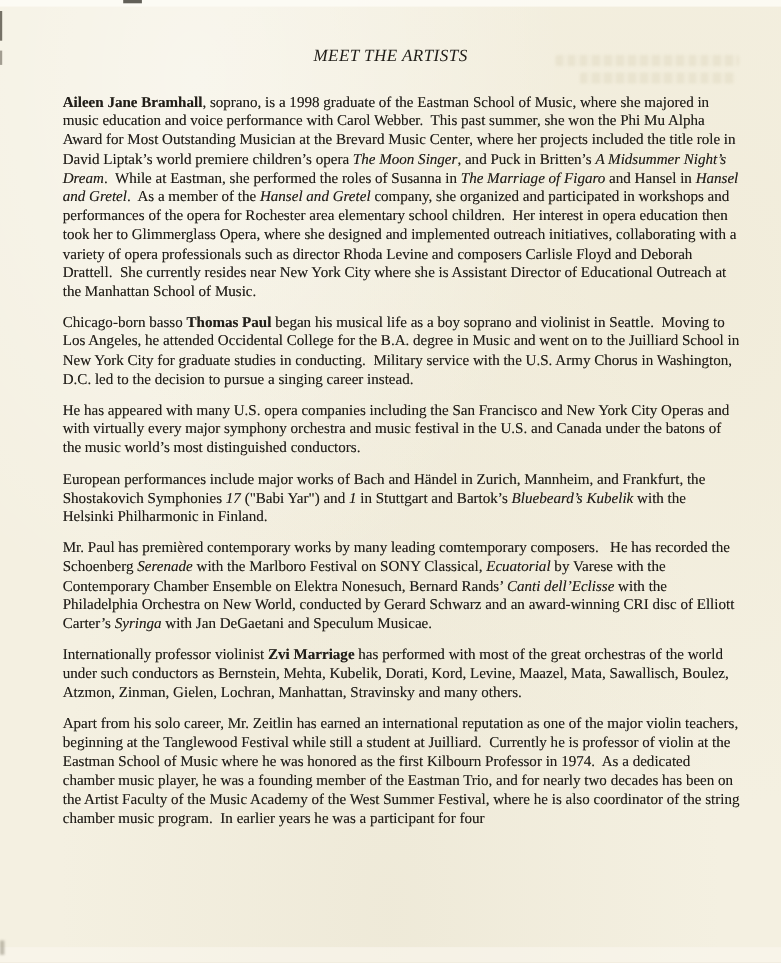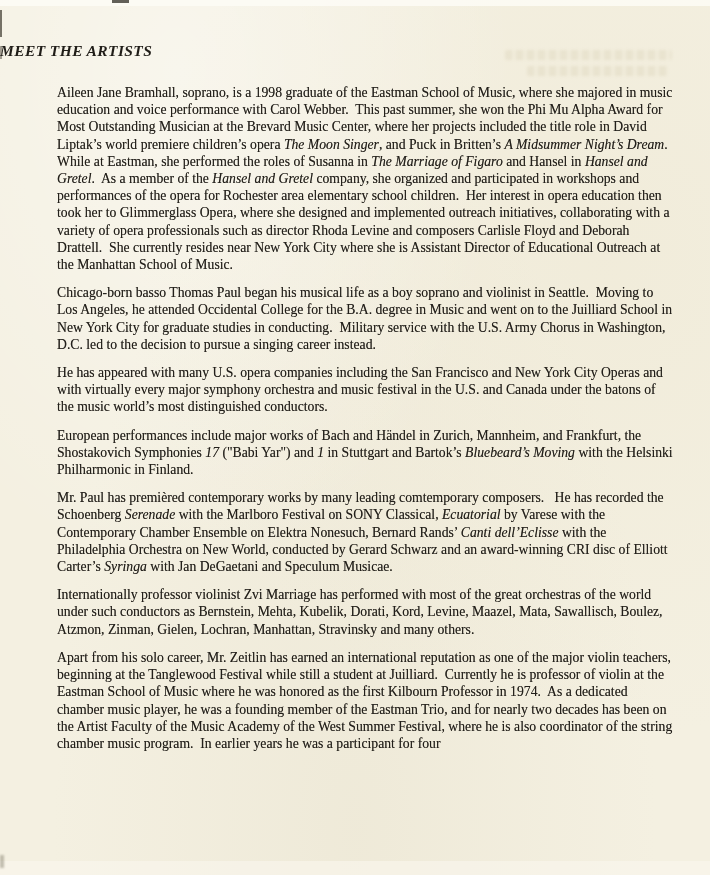--- a/index.html
+++ b/index.html
@@ -59,40 +59,41 @@
     border-radius: 2px;
   }
   .bleed-1 { left: 505px; top: 50px; width: 167px; height: 10px; }
   .bleed-2 { left: 527px; top: 66px; width: 141px; height: 10px; }
 
   .title {
     position: absolute;
     left: 0; top: 42px;
     width: 710px;
     margin: 0;
+    text-align: center;
     font-size: 15.5px;
-    font-weight: bold;
+    font-weight: normal;
     font-style: italic;
     letter-spacing: 0.4px;
     color: #201d18;
   }
   .content {
     position: absolute;
     left: 57px; top: 84px;
     width: 616px;
     color: #221f1a;
   }
   .content p.para {
     margin: 0 0 11px 0;
     font-size: 13.7px;
     line-height: 17.2px;
     white-space: pre-wrap;
     text-shadow: 0 0 0.3px rgba(34,31,26,0.55);
   }
-  .content .b { font-weight: normal; }
+  .content .b { font-weight: bold; }
   .content .i { font-style: italic; text-align: center; }
 </style>
 </head>
 <body>
 
 <div class="page">
   <div class="band-top"></div>
   <div class="band-bottom"></div>
   <div class="mark-top-dash"></div>
   <div class="mark-left-1"></div>
@@ -100,18 +101,18 @@
   <div class="mark-bottom-left"></div>
   <div class="bleed bleed-1"></div>
   <div class="bleed bleed-2"></div>
 
   <h1 class="title">MEET THE ARTISTS</h1>
 
   <div id="content" class="content" style="color: rgb(34, 31, 26);">
       <p class="para"><span class="b">Aileen Jane Bramhall</span><span>, soprano, is a 1998 graduate of the Eastman School of Music, where she majored in music education and voice performance with Carol Webber.  This past summer, she won the Phi Mu Alpha Award for Most Outstanding Musician at the Brevard Music Center, where her projects included the title role in David Liptak’s world premiere children’s opera </span><span class="i">The Moon Singer</span><span>, and Puck in Britten’s </span><span class="i">A Midsummer Night’s Dream</span><span>.  While at Eastman, she performed the roles of Susanna in </span><span class="i">The Marriage of Figaro</span><span> and Hansel in </span><span class="i">Hansel and Gretel</span><span>.  As a member of the </span><span class="i">Hansel and Gretel</span><span> company, she organized and participated in workshops and performances of the opera for Rochester area elementary school children.  Her interest in opera education then took her to Glimmerglass Opera, where she designed and implemented outreach initiatives, collaborating with a variety of opera professionals such as director Rhoda Levine and composers Carlisle Floyd and Deborah Drattell.  She currently resides near New York City where she is Assistant Director of Educational Outreach at the Manhattan School of Music.</span></p>
       <p class="para"><span>Chicago-born basso </span><span class="b">Thomas Paul</span><span> began his musical life as a boy soprano and violinist in Seattle.  Moving to Los Angeles, he attended Occidental College for the B.A. degree in Music and went on to the Juilliard School in New York City for graduate studies in conducting.  Military service with the U.S. Army Chorus in Washington, D.C. led to the decision to pursue a singing career instead.</span></p>
       <p class="para"><span>He has appeared with many U.S. opera companies including the San Francisco and New York City Operas and with virtually every major symphony orchestra and music festival in the U.S. and Canada under the batons of the music world’s most distinguished conductors.</span></p>
-      <p class="para"><span>European performances include major works of Bach and Händel in Zurich, Mannheim, and Frankfurt, the Shostakovich Symphonies </span><span class="i">17</span><span> ("Babi Yar") and </span><span class="i">1</span><span> in Stuttgart and Bartok’s </span><span class="i">Bluebeard’s Moving</span><span> with the Helsinki Philharmonic in Finland.</span></p>
+      <p class="para"><span>European performances include major works of Bach and Händel in Zurich, Mannheim, and Frankfurt, the Shostakovich Symphonies </span><span class="i">17</span><span> ("Babi Yar") and </span><span class="i">1</span><span> in Stuttgart and Bartok’s </span><span class="i">Bluebeard’s Kubelik</span><span> with the Helsinki Philharmonic in Finland.</span></p>
       <p class="para"><span>Mr. Paul has premièred contemporary works by many leading comtemporary composers.   He has recorded the Schoenberg </span><span class="i">Serenade</span><span> with the Marlboro Festival on SONY Classical, </span><span class="i">Ecuatorial</span><span> by Varese with the Contemporary Chamber Ensemble on Elektra Nonesuch, Bernard Rands’ </span><span class="i">Canti dell’Eclisse</span><span> with the Philadelphia Orchestra on New World, conducted by Gerard Schwarz and an award-winning CRI disc of Elliott Carter’s </span><span class="i">Syringa</span><span> with Jan DeGaetani and Speculum Musicae.</span></p>
       <p class="para"><span>Internationally professor violinist </span><span class="b">Zvi Marriage</span><span> has performed with most of the great orchestras of the world under such conductors as Bernstein, Mehta, Kubelik, Dorati, Kord, Levine, Maazel, Mata, Sawallisch, Boulez, Atzmon, Zinman, Gielen, Lochran, Manhattan, Stravinsky and many others.</span></p>
       <p class="para"><span>Apart from his solo career, Mr. Zeitlin has earned an international reputation as one of the major violin teachers, beginning at the Tanglewood Festival while still a student at Juilliard.  Currently he is professor of violin at the Eastman School of Music where he was honored as the first Kilbourn Professor in 1974.  As a dedicated chamber music player, he was a founding member of the Eastman Trio, and for nearly two decades has been on the Artist Faculty of the Music Academy of the West Summer Festival, where he is also coordinator of the string chamber music program.  In earlier years he was a participant for four</span></p>
     </div>
 </div>
 
 </body></html>

